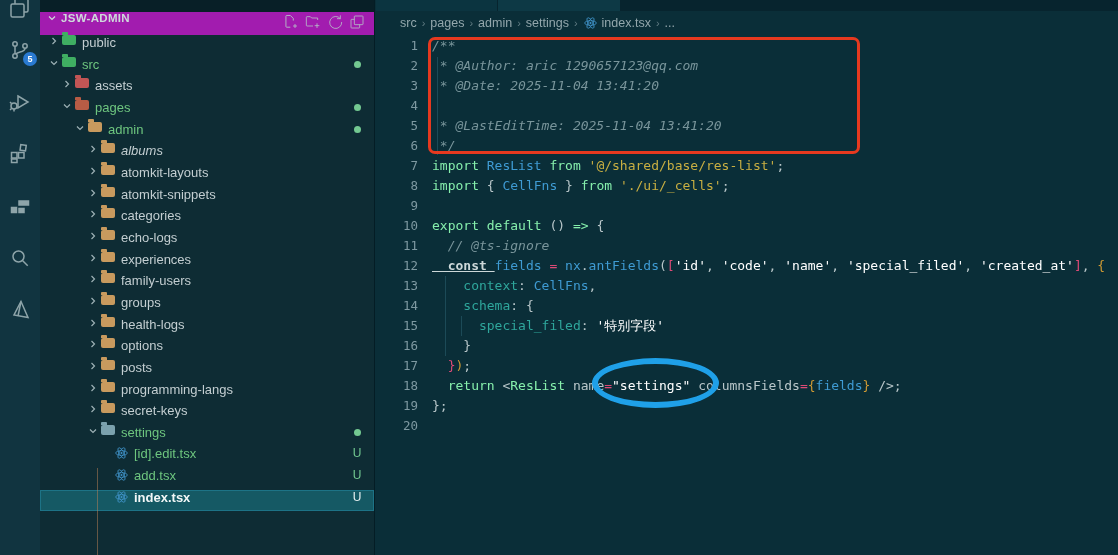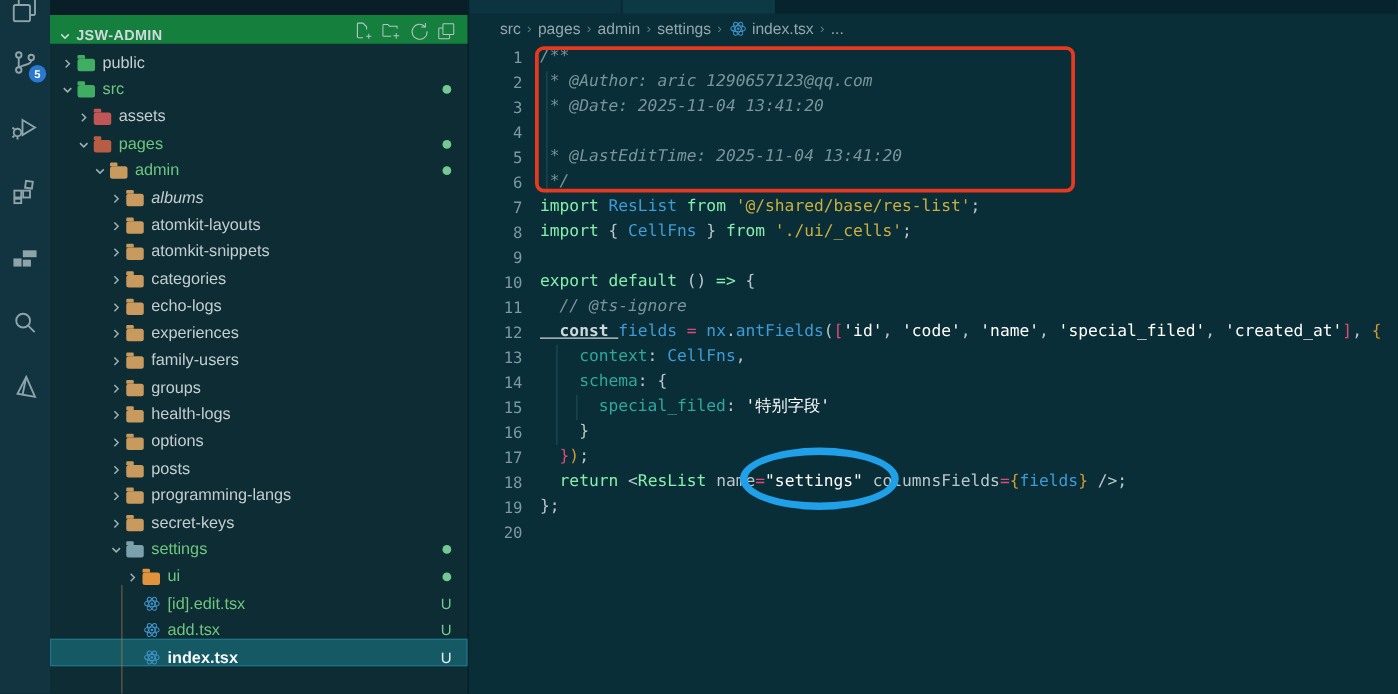--- a/index.html
+++ b/index.html
@@ -15,29 +15,29 @@
   .act-icon svg { stroke:#8ea4a9; fill:none; stroke-width:1.5; }
   .act-icon.cut { height:18px; overflow:hidden; }
   .badge { position:absolute; right:3px; bottom:4px; min-width:14px; height:14px;
            background:#2a7ad1; color:#fff; border-radius:50%; font-size:9px; line-height:14px;
            text-align:center; font-weight:bold; }
 
   
   #sidebar { position:absolute; left:40px; top:0; width:335px; height:555px;
              background:#0e2c34; border-right:1px solid #041d25; }
   #sidebar-topband { height:12px; background:#081f27; }
-  #sidebar-header { height:23px; background:#15803d; display:flex; align-items:flex-end;
+  #sidebar-header { height:23px; background:#a21caf; display:flex; align-items:flex-start;
                     padding:0 6px; color:#ced9db; }
   #sidebar-title { font-size:11.5px; font-weight:bold; letter-spacing:.3px; flex:1 1 auto; }
   .hdr-chev { margin-right:3px; display:flex; }
   .sb-action { width:22px; height:20px; display:flex; align-items:center; justify-content:center; }
   .sb-action svg { stroke:#b6c5c8; fill:none; stroke-width:1.2; }
 
   #tree { position:absolute; top:35px; left:0; right:0; bottom:0; }
-  .row { height:21.66px; display:flex; align-items:flex-end; font-size:13px; color:#c3ced1;
+  .row { height:21.66px; display:flex; align-items:flex-start; font-size:13px; color:#c3ced1;
          padding-right:10px; position:relative; }
   .row .chev { width:16px; display:flex; justify-content:center; flex:none; }
   .row .chev svg { stroke:#9db1b5; fill:none; stroke-width:1.6; }
   .row .ficon { width:20px; flex:none; display:flex; align-items:center; }
   .row .lbl { white-space:nowrap; overflow:hidden; flex:1 1 auto; }
   .row .deco { flex:none; font-size:12px; color:#73c991; width:14px; text-align:center; }
   .row.green .lbl { color:#6ec67f; }
   .row.selected { background:#155964; outline:1px solid #1d7386; outline-offset:-1px; }
   .row.selected .lbl { color:#f2f7f7; font-weight:bold; }
   .dot { width:7px; height:7px; border-radius:50%; background:#73c991; display:inline-block; }
@@ -399,32 +399,20 @@
               <path d="M4 6l4 4 4-4"></path>
             </svg>
           </span>
           <span class="ficon">
             <span class="folder-ic" style="background:#7ba1ad"></span>
           </span>
           <span class="lbl">settings</span>
           <span class="deco"><span class="dot"></span></span>
         </div>
         <div class="row green" style="padding-left: 58px;">
-          <span class="chev">
-            <svg width="12" height="12" viewBox="0 0 16 16">
-              <path d="M6 4l4 4-4 4"></path>
-            </svg>
-          </span>
-          <span class="ficon">
-            <span class="folder-ic" style="background:#e0923c"></span>
-          </span>
-          <span class="lbl">ui</span>
-          <span class="deco"><span class="dot"></span></span>
-        </div>
-        <div class="row green" style="padding-left: 58px;">
           <span class="chev"></span>
           <span class="ficon">
             <svg class="react-ic" width="15" height="14" viewBox="0 0 24 24">
               <g stroke="#4093c9" fill="none" stroke-width="1.4">
                 <ellipse cx="12" cy="12" rx="10" ry="4"></ellipse>
                 <ellipse cx="12" cy="12" rx="10" ry="4" transform="rotate(60 12 12)"></ellipse>
                 <ellipse cx="12" cy="12" rx="10" ry="4" transform="rotate(120 12 12)"></ellipse>
               </g>
               <circle cx="12" cy="12" r="1.8" fill="#4093c9"></circle>
             </svg>

